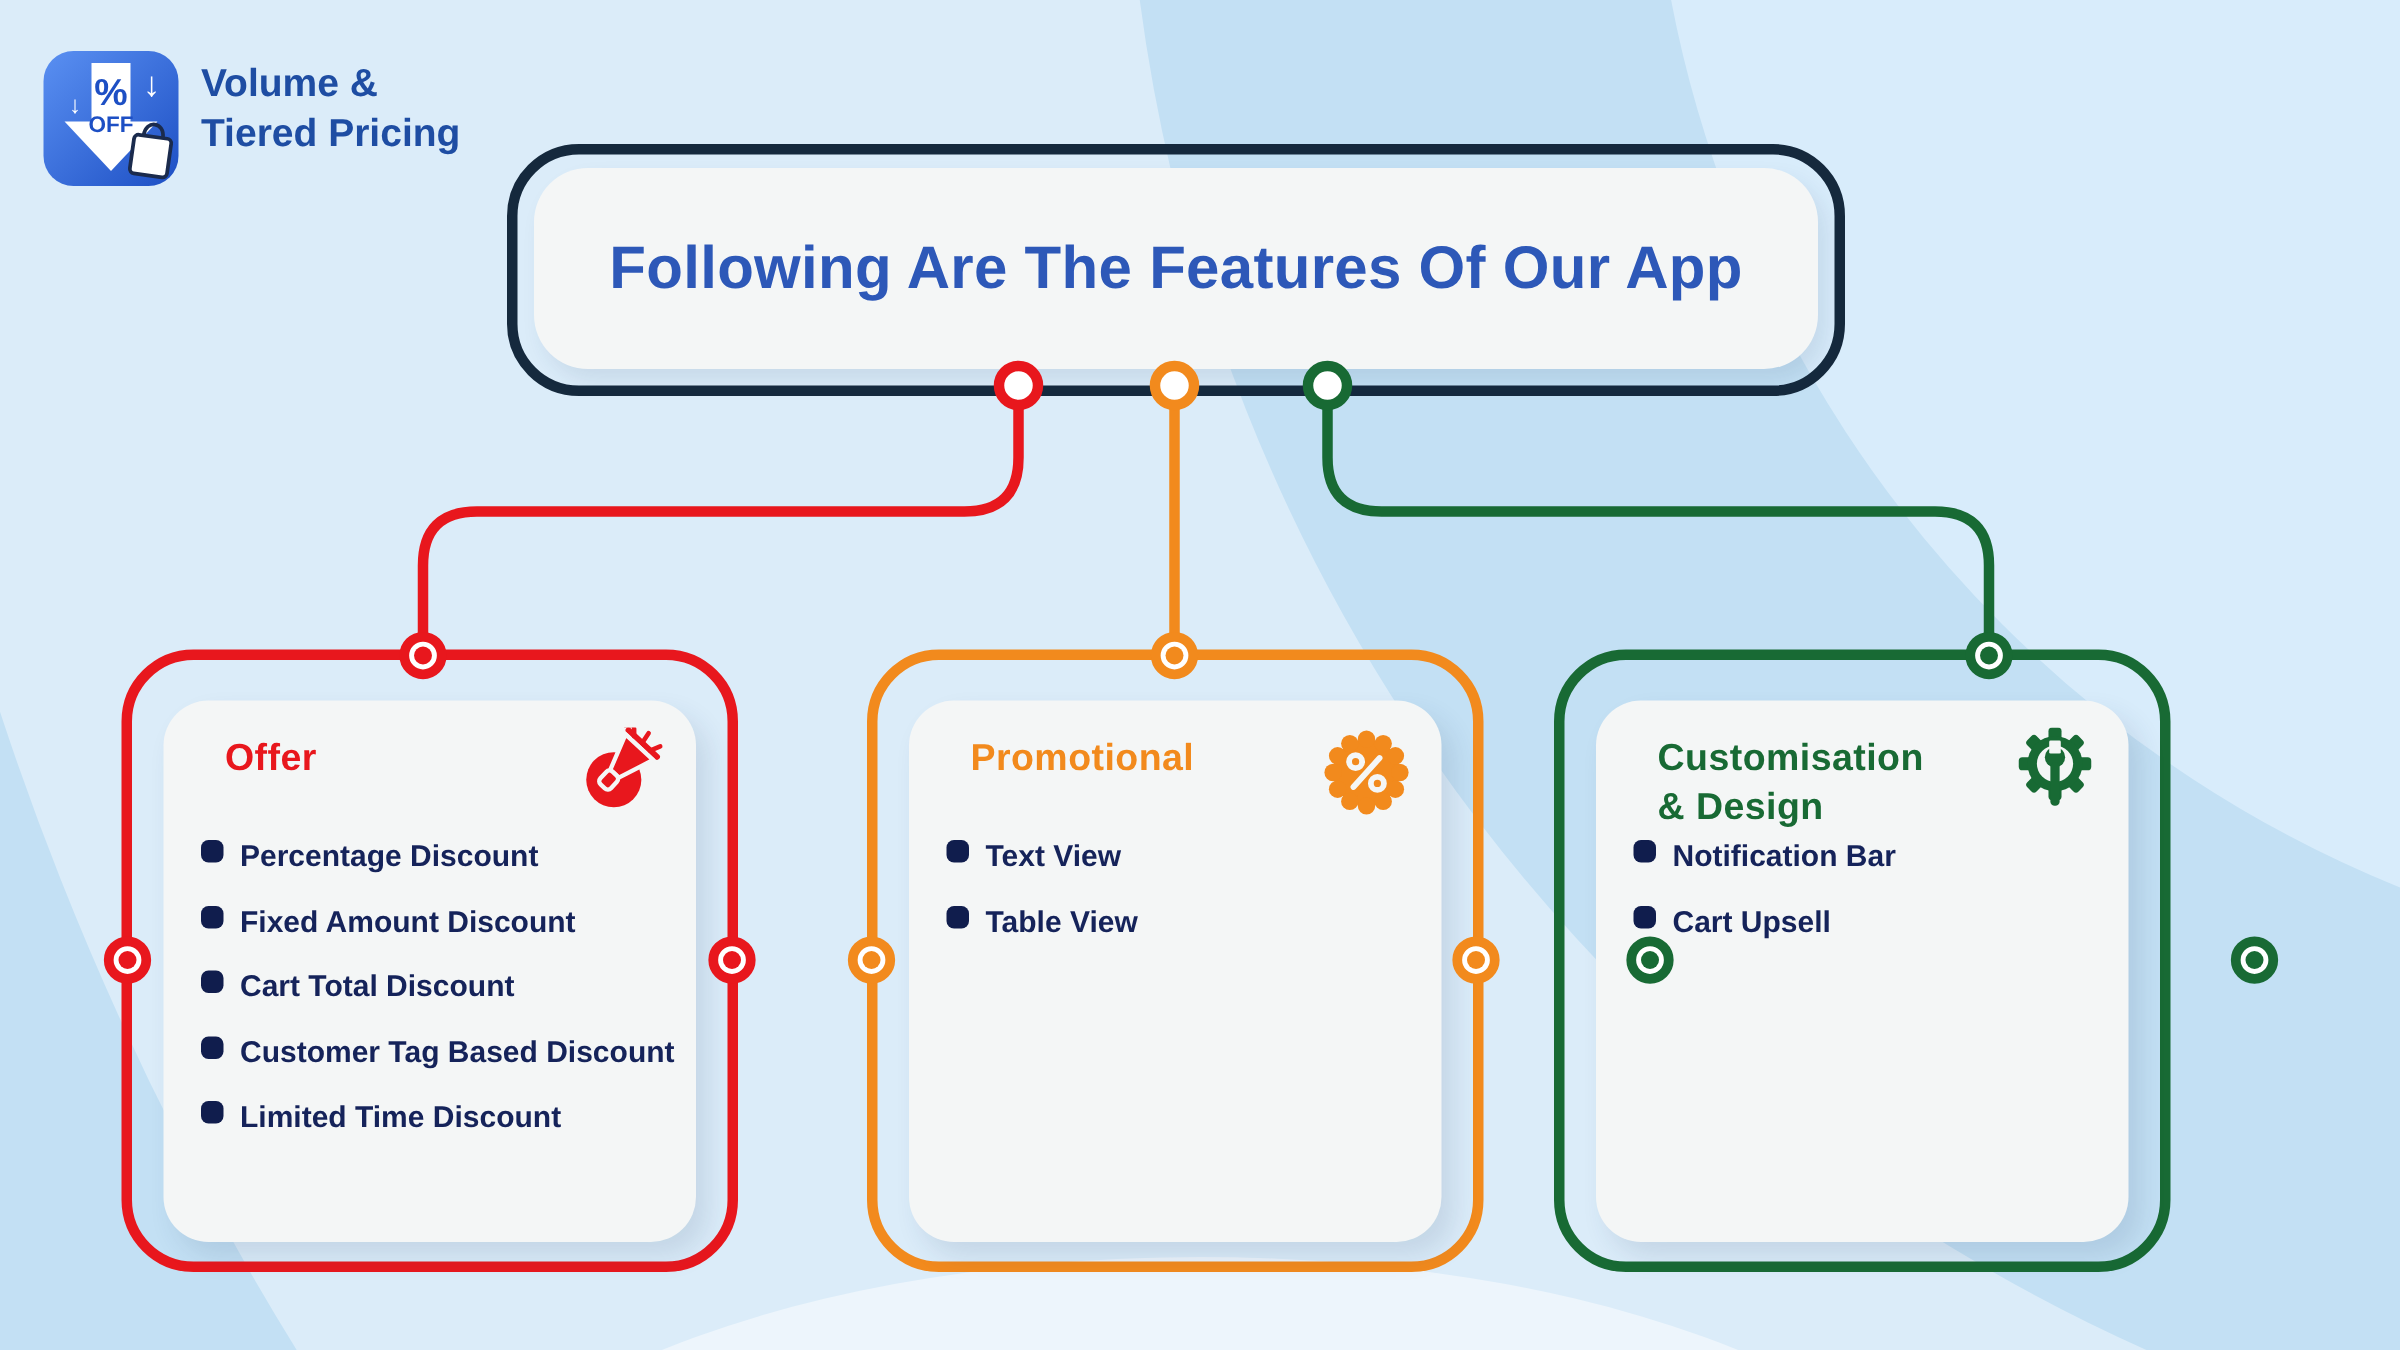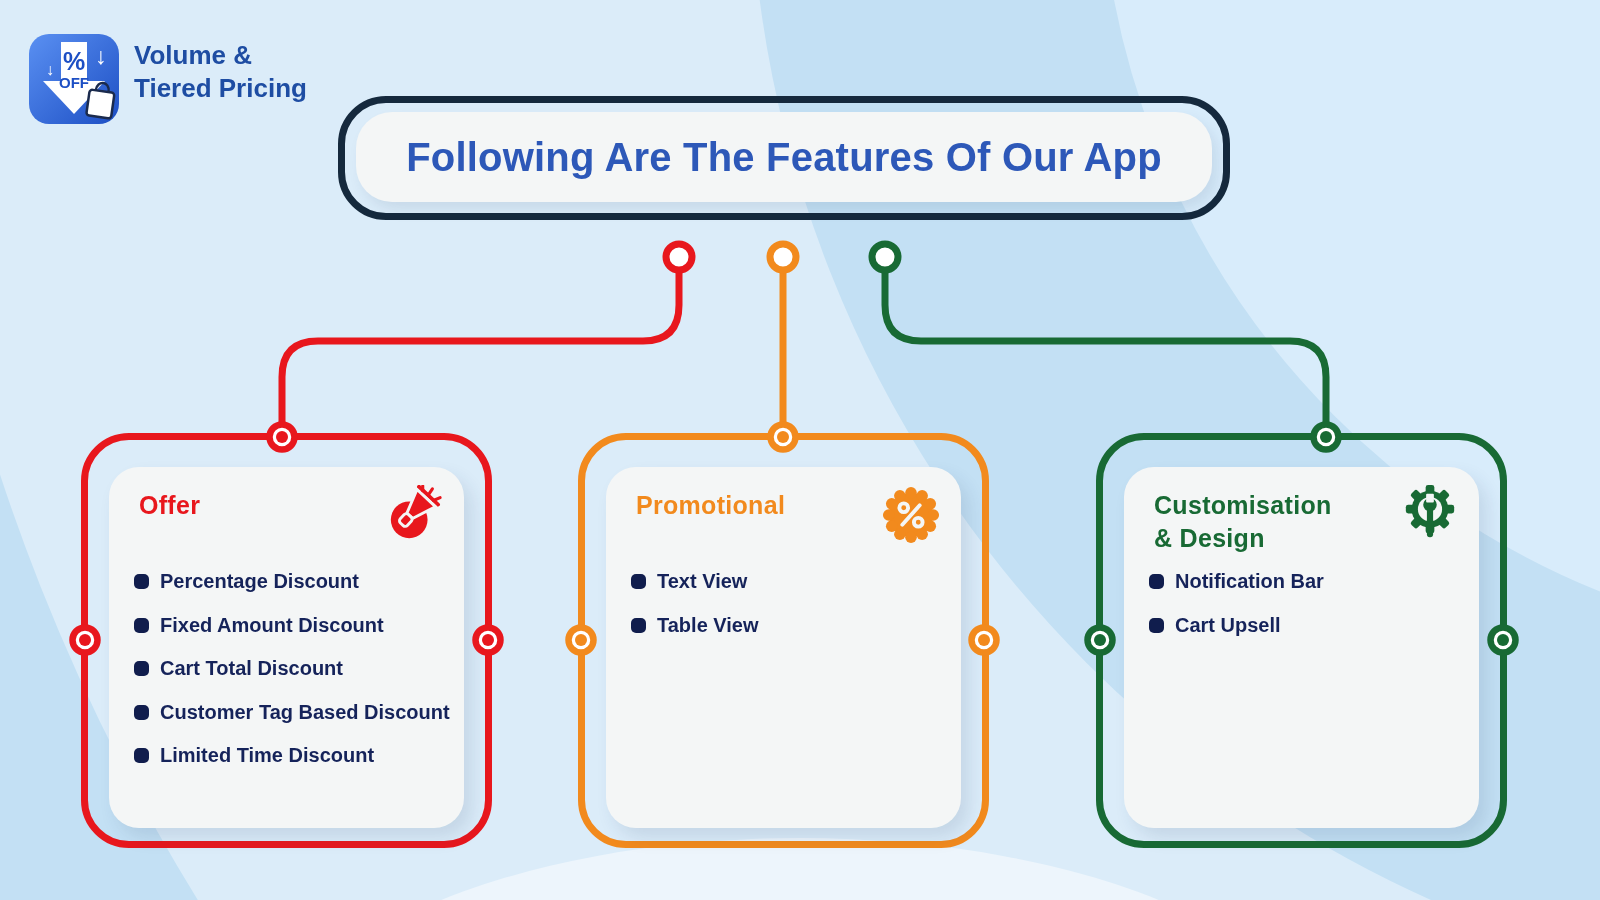--- a/index.html
+++ b/index.html
@@ -13,47 +13,47 @@
   .bg-ring-large{left:-600px;top:-2650px;width:5000px;height:5000px;
     border:500px solid var(--band,#c3e0f4);background:transparent;box-sizing:border-box;}
   .bg-bowl{left:270px;top:838px;width:1060px;height:470px;background:var(--bowl,#edf5fc);}
 
   
   .logo{position:absolute;left:28px;top:33px;display:flex;align-items:flex-start;gap:14px;z-index:6;}
   .logo svg text{font-family:"Liberation Sans", sans-serif;}
   .app-name{margin-top:6px;font-size:26px;font-weight:800;line-height:33px;color:var(--logo-text,#1e4da3);}
 
   
-  .title-box{position:absolute;left:338px;top:96px;width:892px;height:124px;box-sizing:border-box;
+  .title-box{position:absolute;left:338px;top:96px;width:892px;height:168px;box-sizing:border-box;
     border:7px solid var(--navy-border,#15293d);border-radius:48px;z-index:3;padding-left:20px;}
   .title-inner{position:absolute;left:11px;right:11px;top:9px;bottom:11px;border-radius:36px;
     background:var(--card-bg,#f4f6f6);box-shadow:6px 8px 14px rgba(30,60,100,.10);
     display:flex;align-items:center;justify-content:center;}
   .title-text{font-size:40px;font-weight:800;letter-spacing:.2px;color:var(--title-blue,#2d58b8);}
 
   
   .connectors{position:absolute;left:0;top:0;z-index:5;pointer-events:none;}
   .conn{fill:none;stroke-width:7;stroke-linecap:round;}
   .stroke-red{stroke:var(--red,#e8171d);}   .fill-red{fill:var(--red,#e8171d);}
   .stroke-orange{stroke:var(--orange,#f28a1d);} .fill-orange{fill:var(--orange,#f28a1d);}
   .stroke-green{stroke:var(--green,#186a34);}  .fill-green{fill:var(--green,#186a34);}
   .pin{fill:#ffffff;stroke-width:7;}
   .pin-sm{fill:#ffffff;stroke-width:6.5;}
 
   
   .card{position:absolute;top:433px;width:411px;height:415px;box-sizing:border-box;
     border:7px solid var(--accent,#e8171d);border-radius:48px;z-index:4;}
-  .card-1{left:81px;} .card-2{left:578px;} .card-3{left:1096px;}
+  .card-1{left:81px;} .card-2{left:578px;} .card-3{left:1036px;}
   .card-inner{position:absolute;left:21px;right:21px;top:27px;bottom:13px;border-radius:30px;
     background:var(--card-bg,#f4f6f6);box-shadow:8px 10px 18px rgba(30,60,100,.12);}
-  .card-head{display:flex;justify-content:space-between;align-items:flex-start;padding:18px 20px 0 30px;}
+  .card-head{display:flex;justify-content:space-between;align-items:flex-start;padding:18px 20px 0 41px;}
   .card-title{margin-top:4px;font-size:25px;font-weight:800;letter-spacing:.3px;line-height:33px;color:var(--accent);}
   .card-icon{color:var(--accent);flex:0 0 auto;}
   .card-body{position:absolute;left:25px;right:8px;top:93px;}
-  .feature-row{display:flex;align-items:center;gap:11px;height:43.5px;}
+  .feature-row{display:flex;gap:11px;height:43.5px;}
   .bullet{width:15px;height:15px;border-radius:5px;background:var(--bullet,#101d4d);flex:0 0 auto;}
   .feature-label{font-size:20px;font-weight:700;color:var(--item-text,#15235a);white-space:nowrap;}
 </style>
 </head>
 <body>
 
 <div class="page">
 
   <div class="bg-shape bg-ring-large"></div>
   <div class="bg-shape bg-ring-small"></div>

